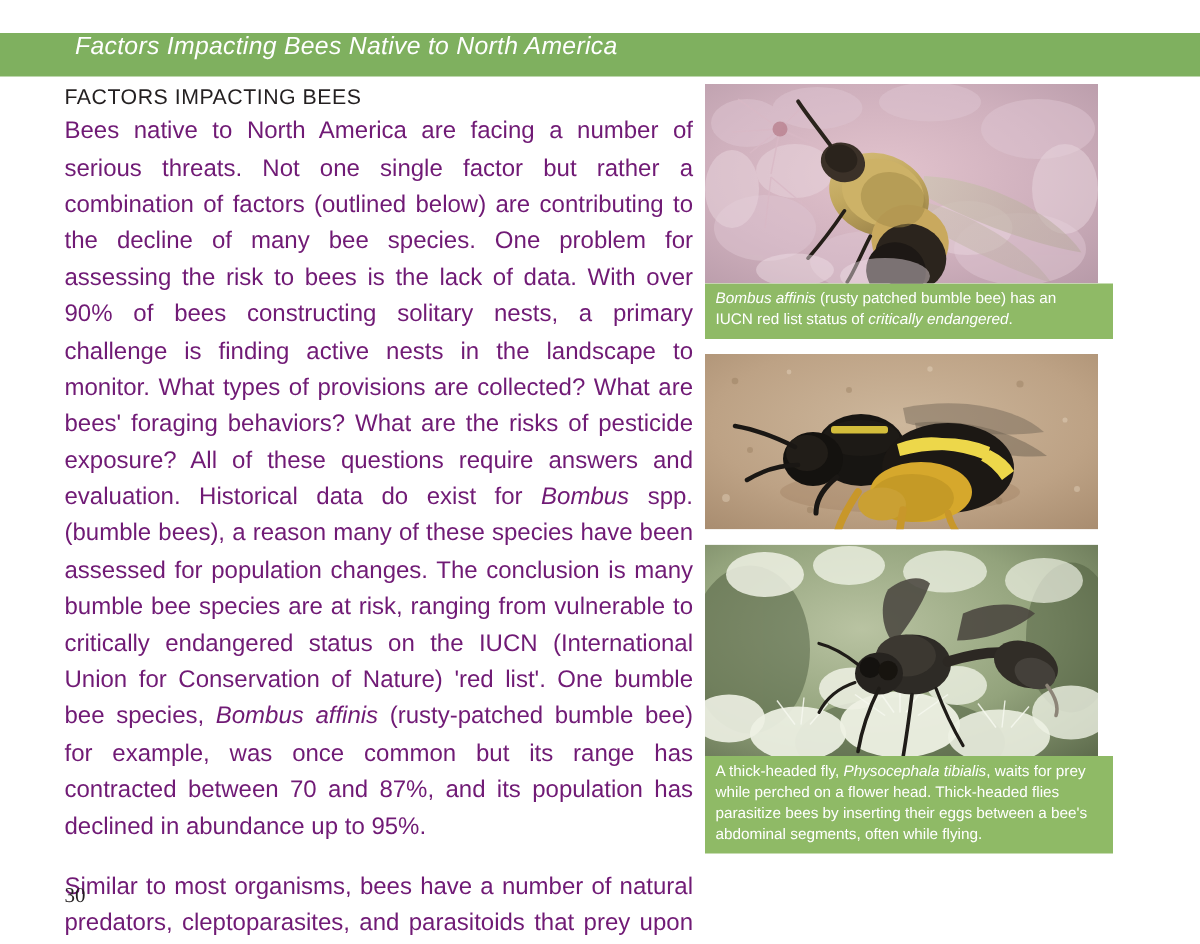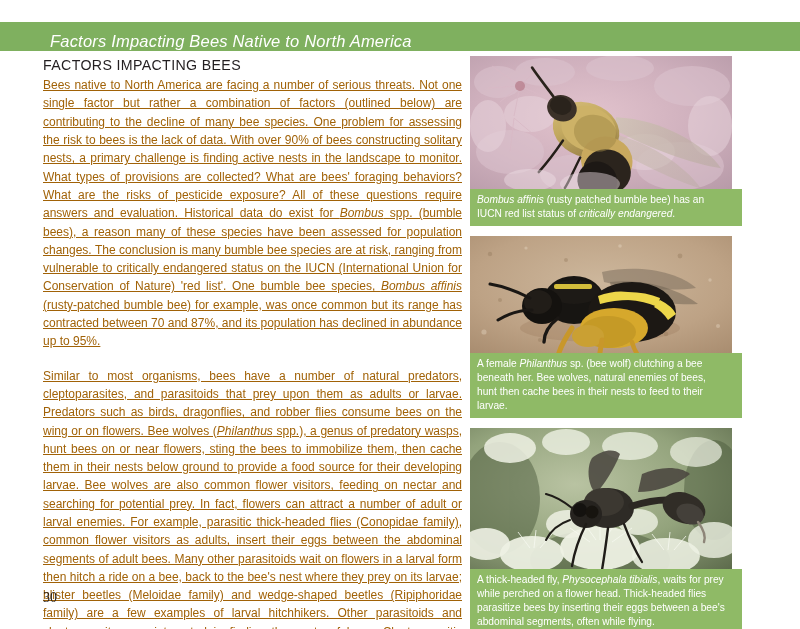--- a/index.html
+++ b/index.html
@@ -17,21 +17,21 @@
 
   
   .page-header {
     position: absolute;
     left: 0;
     top: 22px;
     width: 800px;
     height: 29px;
     background: #7fb05f;
     display: flex;
-    align-items: flex-end;
+    align-items: flex-start;
   }
   .page-header-title {
     color: #ffffff;
     font-style: italic;
     font-size: 16.5px;
     letter-spacing: 0.2px;
     padding-left: 50px;
     white-space: nowrap;
   }
 
@@ -54,27 +54,26 @@
   .section-heading {
     font-size: 14.2px;
     color: #231f20;
     letter-spacing: 0.35px;
     margin: 0 0 1px 0;
     font-weight: normal;
     line-height: 1.35;
   }
 
   .body-text {
-    font-size: 12px;
-    color: #a16207;
+    font-size: 16px;
+    color: #701a75;
     line-height: 1.525;
     text-align: justify;
     margin: 0;
     hyphens: manual;
-    text-decoration: underline;
   }
 
   .section-gap {
     height: 16px;
   }
 
   .body-text i {
     font-style: italic;
   }
 
@@ -261,21 +260,20 @@
             <ellipse cx="86" cy="62" rx="34" ry="20" fill="#d6a82c"></ellipse>
             <ellipse cx="80" cy="66" rx="28" ry="16" fill="#c59a26"></ellipse>
             <ellipse cx="60" cy="70" rx="16" ry="11" fill="#caa033"></ellipse>
             <path d="M44 62 C36 74 32 82 30 90" stroke="#c8972a" stroke-width="5" fill="none" stroke-linecap="round"></path>
             <path d="M74 74 C72 84 72 90 70 96" stroke="#c8972a" stroke-width="5" fill="none" stroke-linecap="round"></path>
             <path d="M104 76 C106 84 110 90 114 94" stroke="#c8972a" stroke-width="4.5" fill="none" stroke-linecap="round"></path>
             <path d="M30 52 C20 60 16 68 16 76" stroke="#1a1714" stroke-width="3.4" fill="none" stroke-linecap="round"></path>
           </g>
         </svg>
       </div>
-      <div class="figure-caption">A female <i>Philanthus</i> sp. (bee wolf) clutching a bee beneath her. Bee wolves, natural enemies of bees, hunt then cache bees in their nests to feed to their larvae.</div>
     </div>
 
     <div class="figure">
       <div class="figure-photo photo-3">
         <svg viewBox="0 0 262 141" preserveAspectRatio="none" aria-hidden="true">
           <defs>
             <radialGradient id="greenbg" cx="40%" cy="40%" r="85%">
               <stop offset="0%" stop-color="#b9c3a2"></stop>
               <stop offset="55%" stop-color="#93a37c"></stop>
               <stop offset="100%" stop-color="#5d6b4c"></stop>

